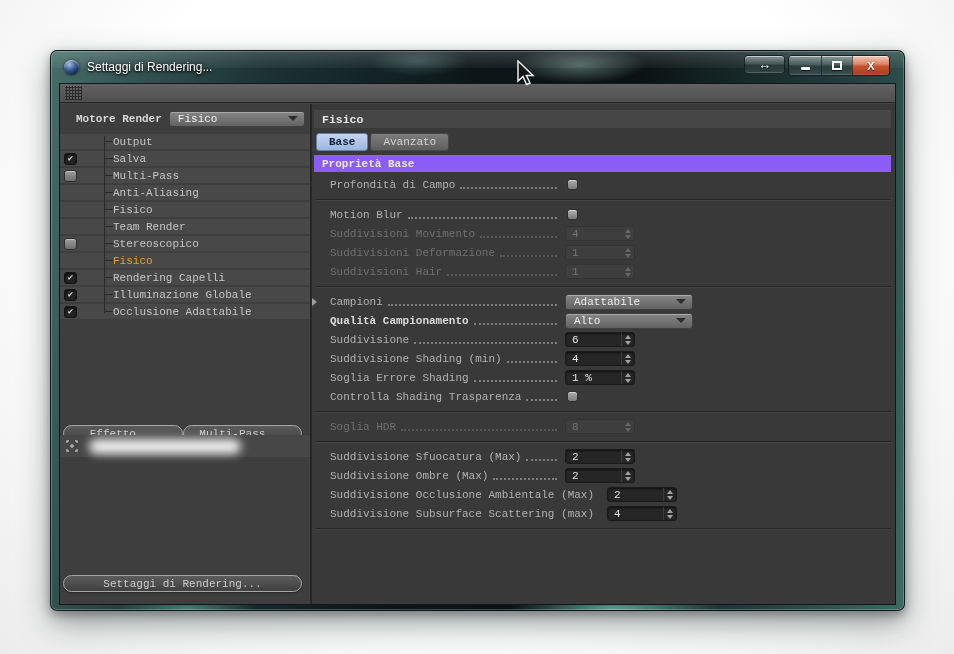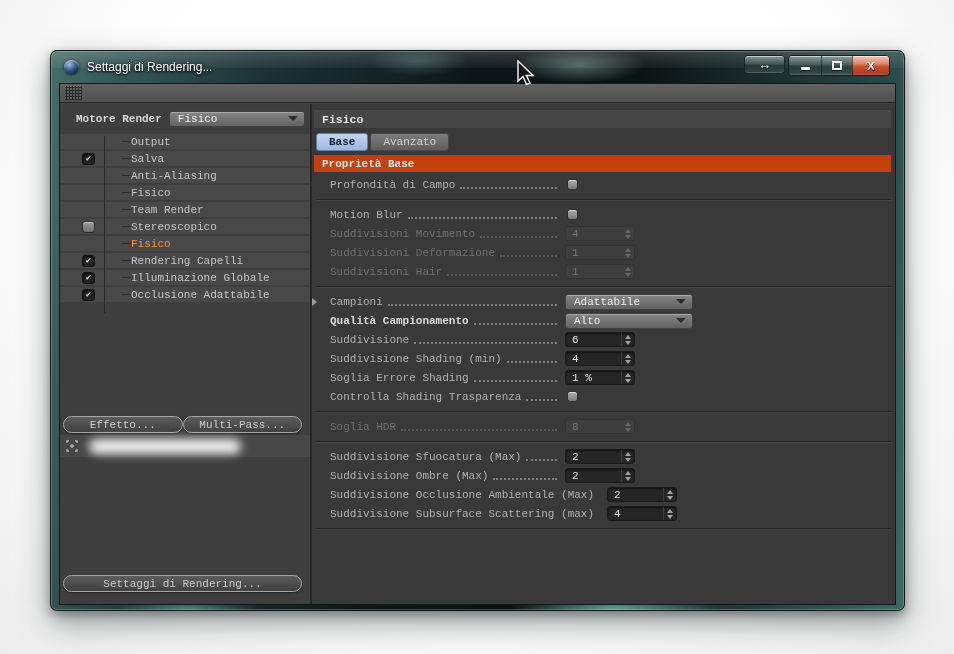--- a/index.html
+++ b/index.html
@@ -93,61 +93,61 @@
     border:1px solid #404040;
     box-shadow:inset 0 1px 0 rgba(255,255,255,.28);
     display:flex; align-items:center;
   }
   .dd-val { flex:1; padding-left:8px; font-size:11px; color:#f0f0f0; white-space:nowrap; overflow:hidden; }
   .dd-arr { flex:none; margin-right:6px; width:0; height:0; border-left:5px solid transparent; border-right:5px solid transparent; border-top:5px solid #2c2c2c; }
   .engine-dd { flex:1; }
 
   .tree { position:relative; margin-top:7px; }
   .vline { position:absolute; left:44px; top:2px; width:1px; height:177px; background:#2a2a2a; }
-  .titem { display:flex; align-items:center; height:15px; margin-bottom:2px; background:#484848;padding-left:18px; }
+  .titem { display:flex; align-items:center; height:15px; margin-bottom:2px; background:#484848; }
   .ccell { width:24px; flex:none; display:flex; align-items:center; }
   .scheck {
     margin-left:4px; width:13px; height:12px; border-radius:3px;
     font-size:9px; line-height:11px; text-align:center; color:#d8d8d8;
   }
   .scheck.checked { background:#232323; border:1px solid #141414; box-shadow:inset 0 1px 2px rgba(0,0,0,.8); }
   .scheck.unchecked { background:linear-gradient(#9d9d9d,#6e6e6e); border:1px solid #2d2d2d; box-shadow:inset 0 1px 0 rgba(255,255,255,.4); }
   .tick { width:9px; height:1px; background:#2a2a2a; margin-left:20px; flex:none; }
   .slabel { font-size:11px; color:#c6c6c6; white-space:nowrap; }
   .titem.selected .slabel { color:#eb9d2e; }
 
   .pillbtn {
     height:17px; border-radius:9px;
     background:linear-gradient(#5c5c5c,#404040);
     border:1px solid #a6a6a6;
     color:#cccccc; font-size:11px;
     display:flex; align-items:center; justify-content:center;
     box-shadow:0 1px 2px rgba(0,0,0,.45);
     white-space:nowrap;
   }
-  .fx-row { position:absolute; top:312px; left:3px; right:8px; display:flex; gap:0; }
+  .fx-row { position:absolute; top:321px; left:3px; right:8px; display:flex; gap:0; }
   .fx-row .pillbtn { flex:1; }
   .preset-row { position:absolute; top:331px; left:0; right:0; height:22px; background:#474747; display:flex; align-items:center; }
   .preset-icon { margin-left:6px; flex:none; }
   .blob { margin-left:11px; width:152px; height:15px; background:#fbfbfb; opacity:.93; border-radius:8px; filter:blur(5px); }
   .bottom-btn { position:absolute; left:3px; right:8px; bottom:12px; }
 
   
   .mainpanel { flex:1; background:#393939; position:relative; overflow:hidden; }
   .phead {
     margin:6px 4px 0 2px; height:18px; background:#464646;
     display:flex; align-items:center; padding-left:8px;
     color:#e6e6e6; font-size:11.5px; font-weight:600;
   }
   .tabs { display:flex; gap:2px; margin:5px 0 0 4px; height:18px; }
   .tab { padding:0 12px; display:flex; align-items:center; font-size:11px; border-radius:3px; white-space:nowrap; }
   .tab.active { background:linear-gradient(#c3d5f2,#9cb6e2); color:#101f38; font-weight:bold; border:1px solid #6a7ea0; }
   .tab.inactive { background:linear-gradient(#7c7c7c,#5e5e5e); color:#d2d2d2; border:1px solid #484848; }
   .psection {
-    margin:4px 4px 0 2px; height:17px; background:#c2410c;
+    margin:4px 4px 0 2px; height:17px; background:#8b5cf6;
     display:flex; align-items:center; padding-left:8px;
     color:#eaeaea; font-weight:bold; font-size:11px;
   }
   #param-rows { margin-top:3px; }
   .prow { display:flex; align-items:center; height:19px; }
   .parrow { width:18px; flex:none; display:flex; align-items:center; }
   .parrow .tri { display:none; width:0; height:0; border-top:4px solid transparent; border-bottom:4px solid transparent; border-left:5px solid #9c9c9c; }
   .parrow.show .tri { display:block; }
   .plabel { flex:none; font-size:11px; color:#b2b2b2; white-space:nowrap; }
   .prow.bold .plabel { color:#dcdcdc; font-weight:bold; }
@@ -235,20 +235,27 @@
   </div>
               <div class="titem">
     <div class="ccell">
       <span class="scheck checked">✔</span>
     </div>
     <span class="tick"></span>
     <span class="slabel">Salva</span>
   </div>
               <div class="titem">
     <div class="ccell">
+      <span class="scheck unchecked"></span>
+    </div>
+    <span class="tick"></span>
+    <span class="slabel">Multi-Pass</span>
+  </div>
+              <div class="titem">
+    <div class="ccell">
       <span class="scheck" style="visibility: hidden;"></span>
     </div>
     <span class="tick"></span>
     <span class="slabel">Anti-Aliasing</span>
   </div>
               <div class="titem">
     <div class="ccell">
       <span class="scheck" style="visibility: hidden;"></span>
     </div>
     <span class="tick"></span>

